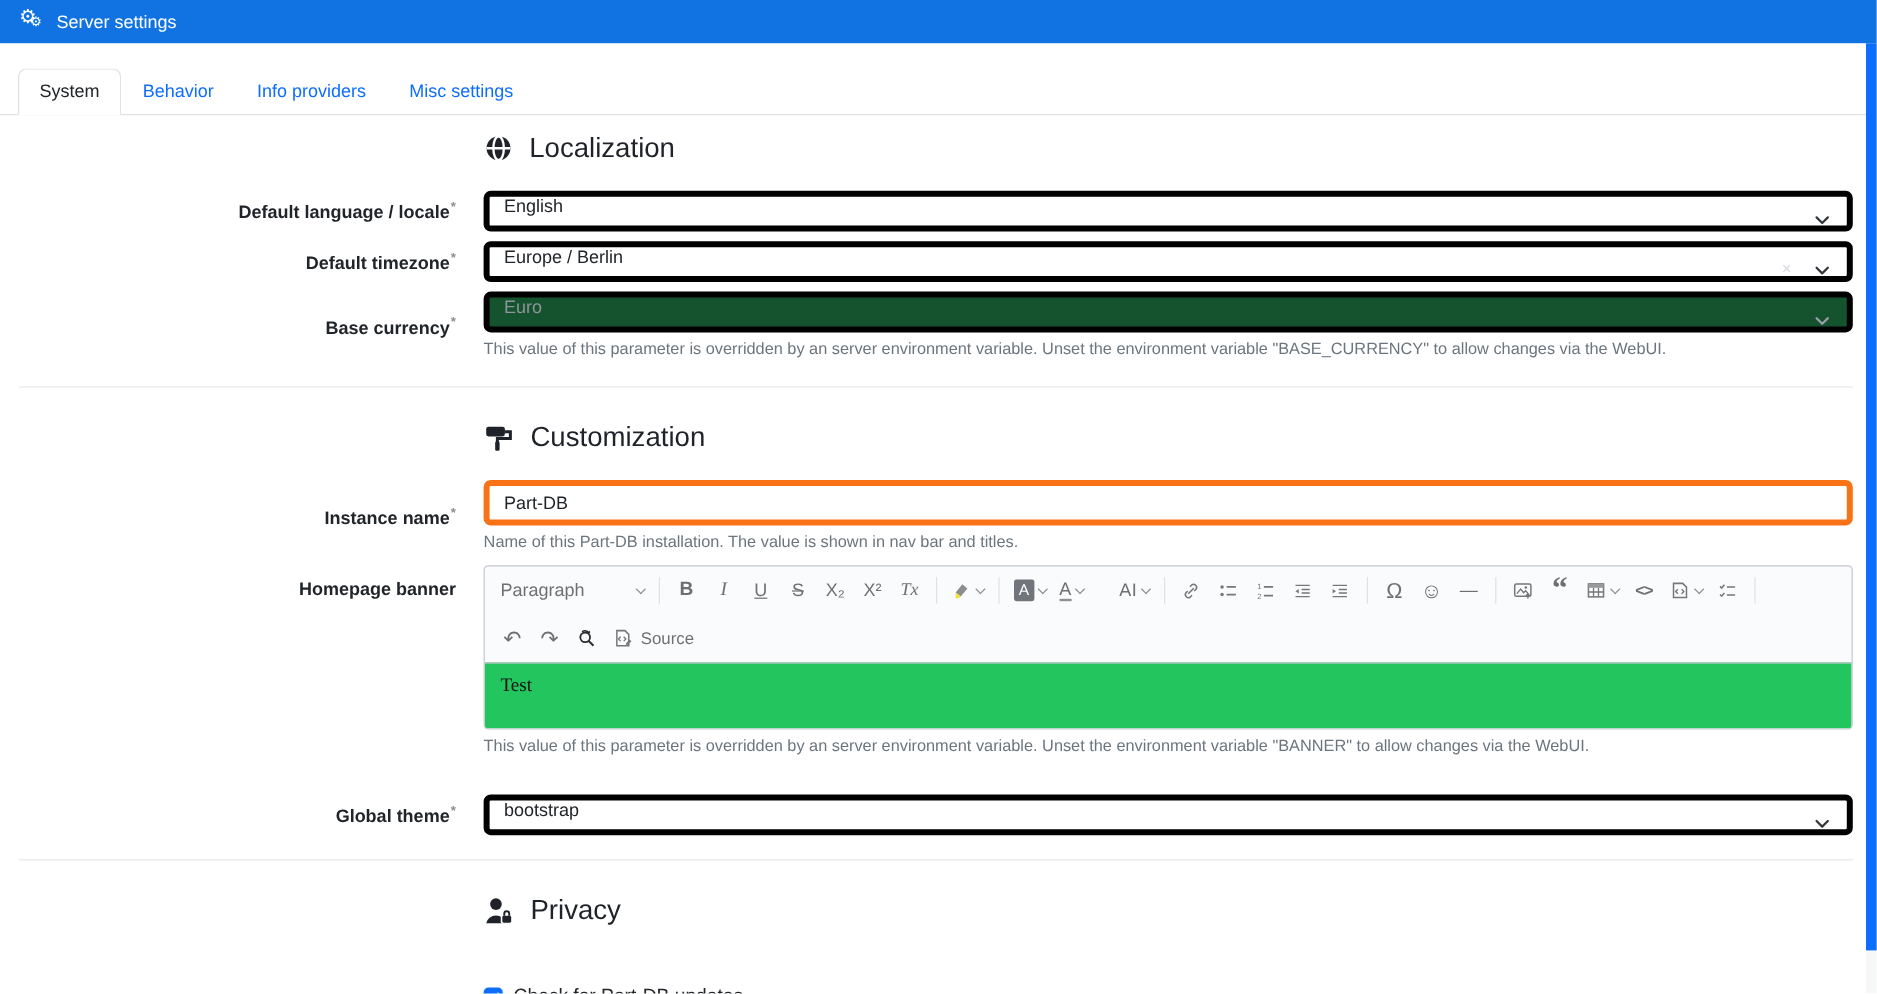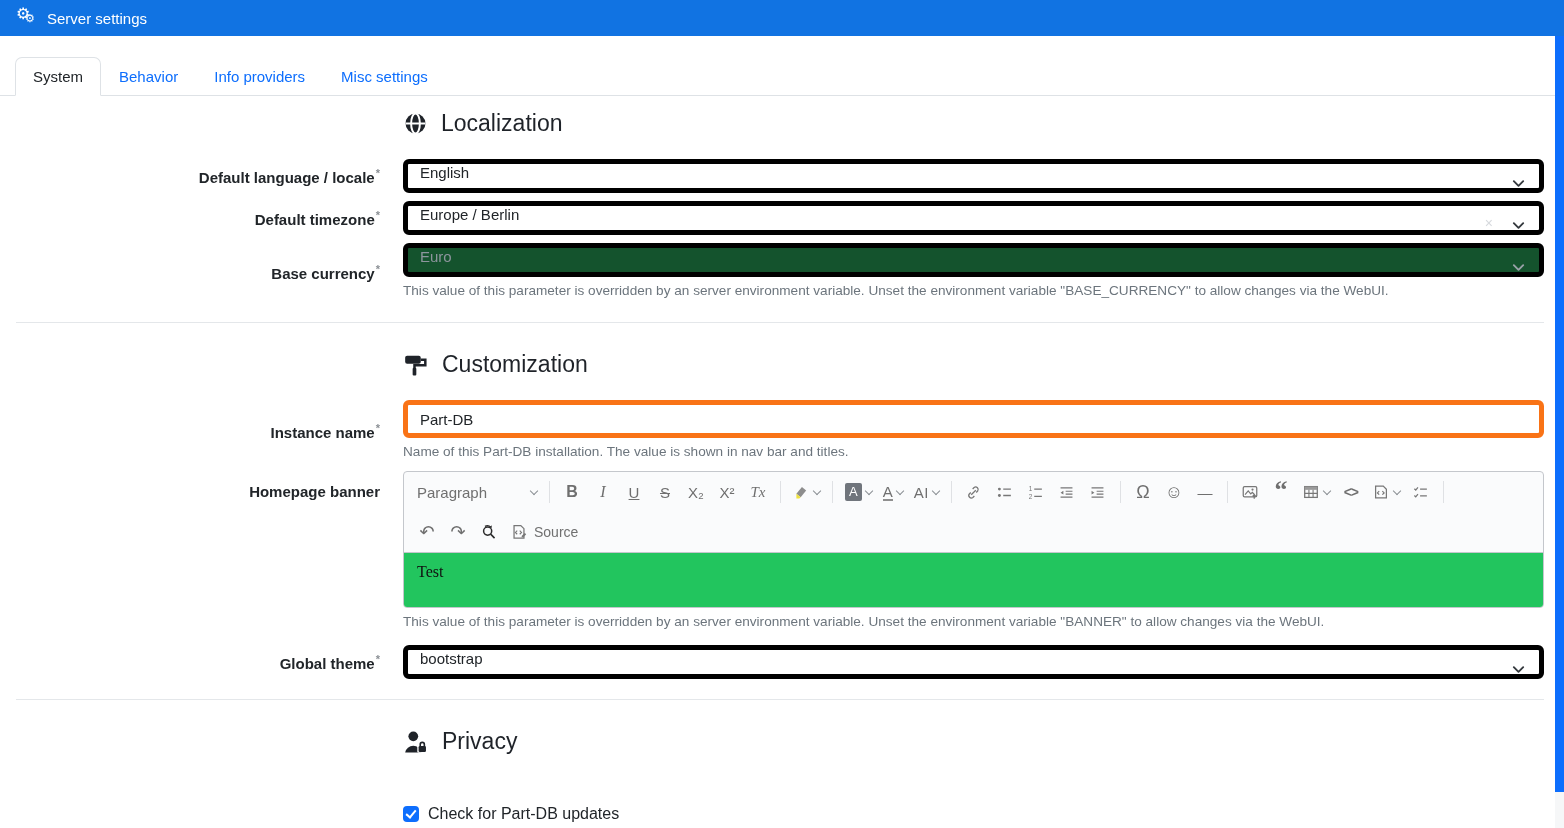--- a/index.html
+++ b/index.html
@@ -52,21 +52,21 @@
   .tb-btn { display:inline-flex; align-items:center; justify-content:center; min-width:30px; height:30px; padding:0 5px; color:#6f6f6f; font-size:15px; border-radius:3px; gap:4px; cursor:pointer; }
   .tb-sep { width:1px; height:22px; background:#dfe1e4; margin:0 6px; }
   .tb-dd { min-width:130px; justify-content:space-between; color:#707070;gap:11px; }
   .glyph.b { font-weight:700; font-size:16px; }
   .glyph.i { font-style:italic; font-family:"Liberation Serif", serif; font-size:16px; }
   .glyph.u { text-decoration:underline; }
   .glyph.s { text-decoration:line-through; }
   .glyph.tx { font-style:italic; font-family:"Liberation Serif", serif; }
   .glyph.abox { background:#70757c; color:#fff; padding:0 4px; border-radius:2px; font-size:13px; line-height:18px; }
   .glyph.au { border-bottom:2px solid #8f8f8f; line-height:15px; }
-  .glyph.asize { letter-spacing:0.5px; }
+  .glyph.asize { letter-spacing:0.5px;margin-left:19px; }
   .glyph.big { font-size:18px; }
   .glyph.quote { font-family:"Liberation Serif", serif; font-weight:700; font-size:26px; line-height:10px; height:14px; }
   .glyph.code { font-weight:600; letter-spacing:-1px; font-size:14px; }
   .chev { width:6px; height:6px; border:solid #8a8f94; border-width:0 1.4px 1.4px 0; transform:rotate(45deg); margin-top:-3px; }
   .tb-label { font-size:14px; color:#707070; margin-left:2px; }
   .ed-content { background:#22c55e; border-top:1px solid #c4c7cc; min-height:55px; padding:10px 13px; font-family:"Liberation Serif", serif; font-size:16px; color:#111; }
 </style>
 </head>
 <body>
 
@@ -317,21 +317,21 @@
             </span>
           </div>
         <div class="ed-content">
           <p>Test</p>
         </div>
       </div>
       <div class="help">This value of this parameter is overridden by an server environment variable. Unset the environment variable "BANNER" to allow changes via the WebUI.</div>
     </div>
   </div>
 
-  <div class="frow" style="margin-top:12px">
+  <div class="frow" style="margin-top:29px">
     <label class="flabel"><span>Global theme</span><sup>*</sup></label>
     <div class="sel">
       <span>bootstrap</span>
       <svg class="sel-chev" width="15" height="15" viewBox="0 0 16 16">
           <path d="M3 5.5 l5 5 5-5" fill="none" stroke="#33383d" stroke-width="2" stroke-linecap="round" stroke-linejoin="round"></path>
         </svg>
     </div>
   </div>
 
   <hr class="sep-line">

